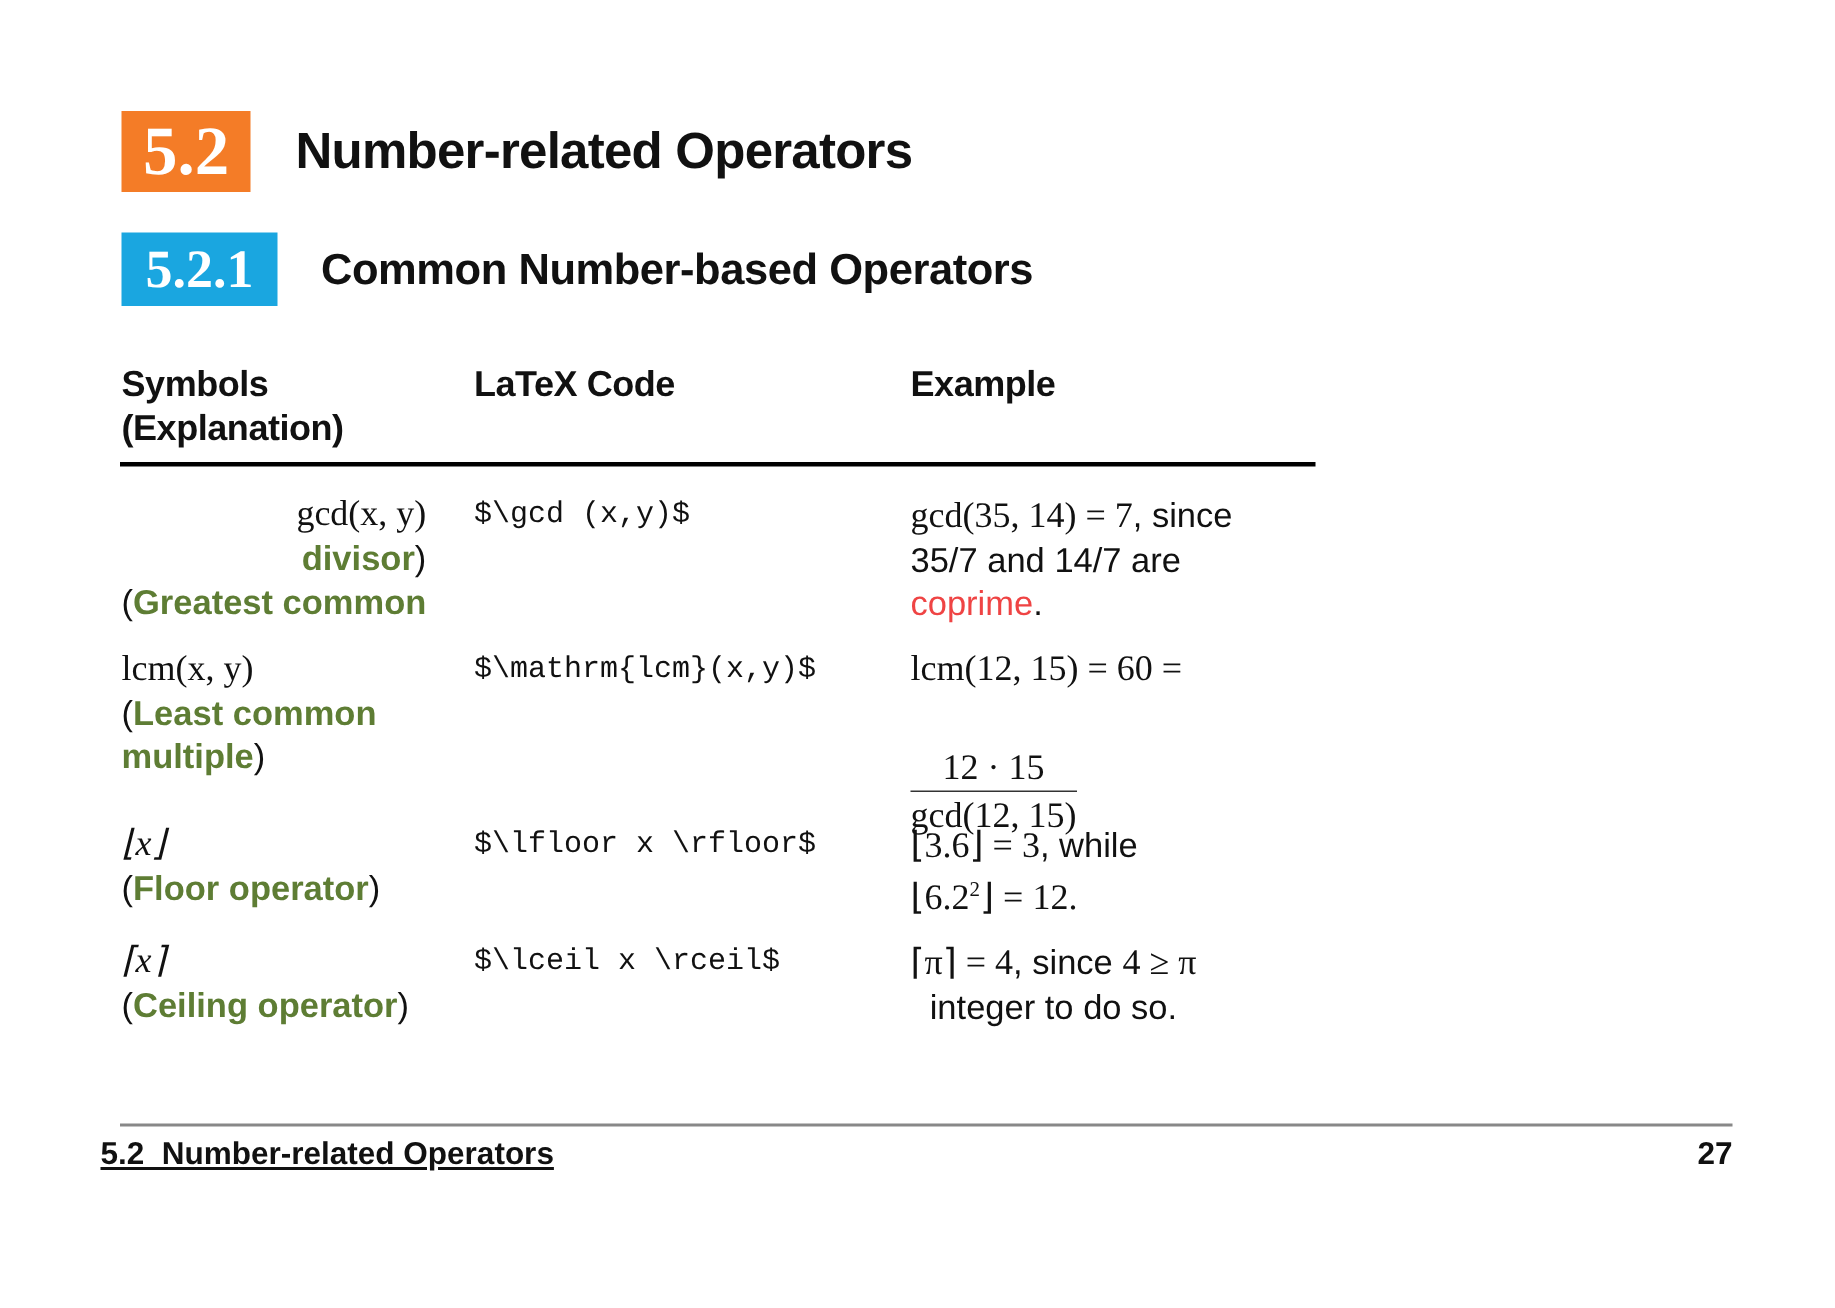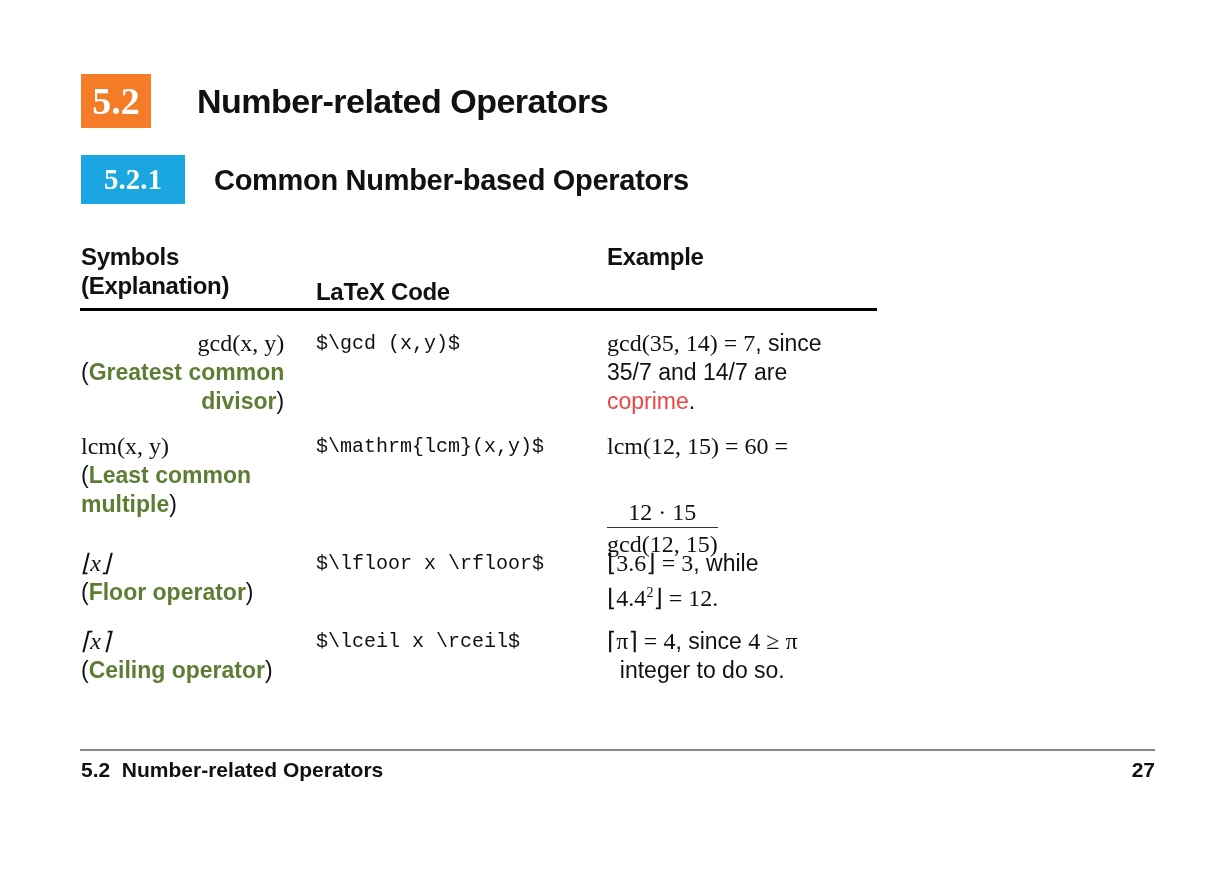--- a/index.html
+++ b/index.html
@@ -1,63 +1,63 @@
 <!DOCTYPE html>
 <html><head>
 <meta charset="utf-8">
 <style>
   html, body { margin:0; padding:0; background:#ffffff; }
   body { width:1223px; height:872px; position:relative; overflow:hidden;
          font-family:"Liberation Sans", sans-serif; color:#111; }
-  .sec-badge { position:absolute; left:81px; top:74px; width:70px; height:54px;
+  .sec-badge { position:absolute; left:81px; top:74px; width:86px; height:54px;
                background:#f47c27; color:#fff; font-family:"Liberation Serif", serif;
-               font-weight:bold; font-size:38px; line-height:54px; text-align:center; }
+               font-weight:bold; font-size:46px; line-height:54px; text-align:center; }
   .sec-title { position:absolute; left:197px; top:76px; font-size:34px; font-weight:bold;
                line-height:50px; letter-spacing:-0.5px; }
   .sub-badge { position:absolute; left:81px; top:155px; width:104px; height:49px;
                background:#1aa6e0; color:#fff; font-family:"Liberation Serif", serif;
-               font-weight:bold; font-size:29px; line-height:49px; text-align:center; }
+               font-weight:bold; font-size:36px; line-height:49px; text-align:center; }
   .sub-title { position:absolute; left:214px; top:158px; font-size:29px; font-weight:bold;
                line-height:44px; letter-spacing:-0.3px; }
   .th { position:absolute; top:242px; font-size:24px; font-weight:bold; line-height:29px; letter-spacing:-0.3px; }
   .rule-thick { position:absolute; left:80px; top:308px; width:797px; height:3px; background:#000; }
   .cell { position:absolute; font-size:23px; line-height:29px; }
   .math { font-family:"Liberation Serif", serif; font-size:24px; }
   .mi { font-family:"Liberation Serif", serif; font-style:italic; }
   .code { font-family:"Liberation Mono", monospace; font-size:20px; line-height:29px; }
   .green { color:#5e7d34; font-weight:bold; }
   .green-plain { color:#ef4444; }
   .frac { display:inline-block; text-align:center; vertical-align:middle; }
   .frac .num { display:block; padding:0 4px; border-bottom:1.5px solid #333; line-height:30px;margin-top:36px; }
   .frac .den { display:block; line-height:32px; }
   .footer-rule { position:absolute; left:80px; top:749px; width:1075px; height:2px; background:#888; }
-  .footer-left { position:absolute; left:81px; top:757px; font-size:21px; font-weight:bold; line-height:26px; }
+  .footer-left { position:absolute; left:67px; top:757px; font-size:21px; font-weight:bold; line-height:26px;text-decoration:underline; }
   .footer-right { position:absolute; right:68px; top:757px; font-size:21px; font-weight:bold; line-height:26px; }
   sup { font-size:14px; }
 </style>
 </head>
 <body>
 
 <div class="sec-badge">5.2</div>
 <div class="sec-title">Number-related Operators</div>
 <div class="sub-badge">5.2.1</div>
 <div class="sub-title">Common Number-based Operators</div>
 
 <div class="th" style="left:81px;">
   <div>Symbols</div>
   <div>(Explanation)</div>
 </div>
-<div class="th" style="left:316px;margin-top:35px;">LaTeX Code</div>
+<div class="th" style="left:316px;">LaTeX Code</div>
 <div class="th" style="left:607px;">Example</div>
 <div class="rule-thick"></div>
 
 <div class="cell" style="left:81px; top:329px;text-align:right;">
   <div class="math">gcd(x, y)</div>
+  <div><span class="green">divisor</span>)</div>
   <div>(<span class="green">Greatest common</span></div>
-  <div><span class="green">divisor</span>)</div>
 </div>
 <div class="cell code" style="left:316px; top:329px;">$\gcd (x,y)$</div>
 <div class="cell" style="left:607px; top:329px;">
   <div><span class="math">gcd(35, 14) = 7</span><span>, since</span></div>
   <div>35/7 and 14/7 are</div>
   <div><span class="green-plain">coprime</span><span>.</span></div>
 </div>
 
 <div class="cell" style="left:81px; top:432px;">
   <div class="math">lcm(x, y)</div>
@@ -73,21 +73,21 @@
   </div>
 </div>
 
 <div class="cell" style="left:81px; top:549px;">
   <div class="math mi">⌊x⌋</div>
   <div>(<span class="green">Floor operator</span>)</div>
 </div>
 <div class="cell code" style="left:316px; top:549px;">$\lfloor x \rfloor$</div>
 <div class="cell" style="left:607px; top:549px;">
   <div><span class="math">⌊3.6⌋ = 3</span><span>, while</span></div>
-  <div class="math"><span>⌊4.4</span><sup>2</sup><span>⌋ = 12.</span></div>
+  <div class="math"><span>⌊6.2</span><sup>2</sup><span>⌋ = 12.</span></div>
 </div>
 
 <div class="cell" style="left:81px; top:627px;">
   <div class="math mi">⌈x⌉</div>
   <div>(<span class="green">Ceiling operator</span>)</div>
 </div>
 <div class="cell code" style="left:316px; top:627px;text-align:center;">$\lceil x \rceil$</div>
 <div class="cell" style="left:607px; top:627px;text-align:center;">
   <div><span class="math">⌈π⌉ = 4</span><span>, since</span> <span class="math">4 ≥ π</span></div>
   <div>integer to do so.</div>

